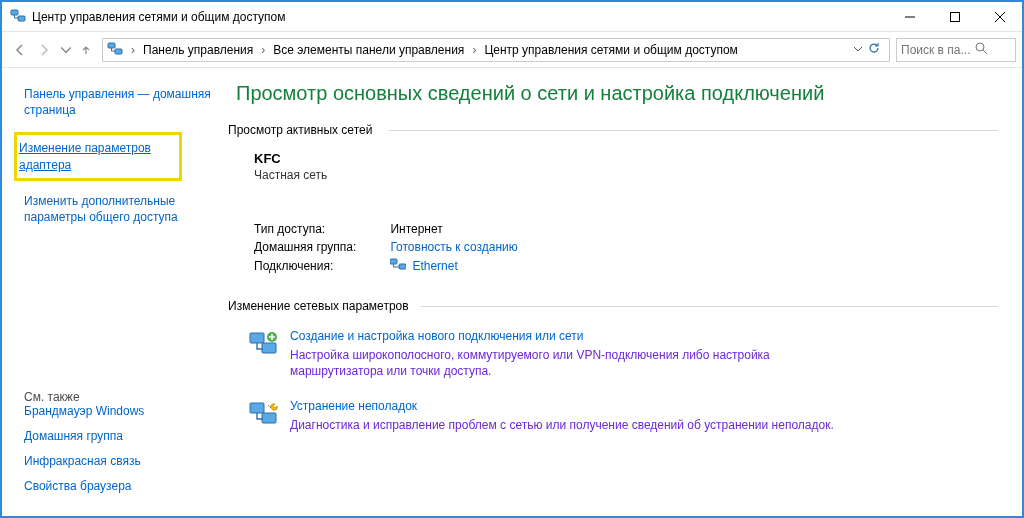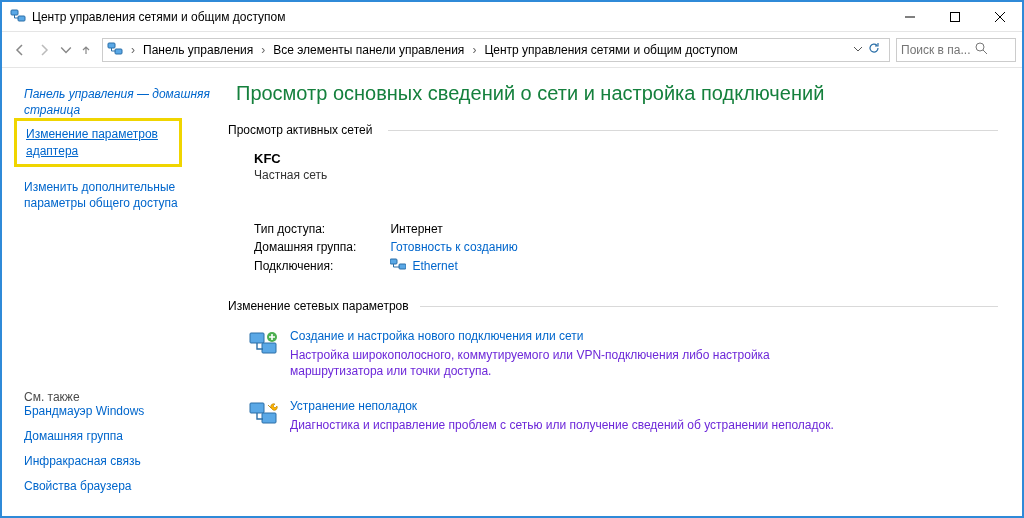--- a/index.html
+++ b/index.html
@@ -84,25 +84,25 @@
     height: calc(100% - 68px);
   }
   .sidebar {
     width: 222px;
     padding: 18px 12px 10px 22px;
     display: flex;
     flex-direction: column;
   }
   .sidebar a, .main a { color: #0066cc; text-decoration: none; cursor: pointer; }
 
-  .sb-home { color:#0066cc; line-height:1.35; display:block;font-style:italic; }
+  .sb-home { color:#0066cc; line-height:1.35; margin-bottom:14px; display:block; }
 
   .highlight-box {
     border: 3px solid #f0d500;
-    padding: 5px 9px;
+    padding: 5px 2px;
     margin-left:-10px;
     margin-bottom: 12px;
     width: 168px;
   }
   .highlight-box a { text-decoration: underline; line-height:1.35; display:block; }
 
   .sb-link { display:block; line-height:1.35; margin-bottom:14px; }
 
   .sidebar-spacer { flex:1; }
   .see-also-hdr { color:#4a4a4a; font-size:12px; }

